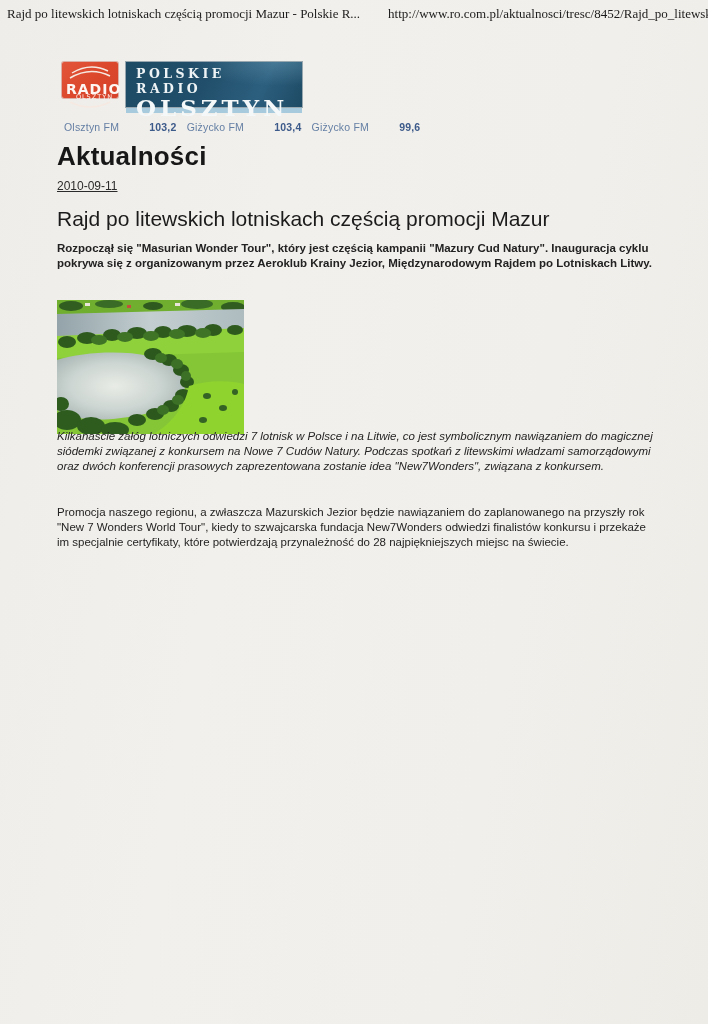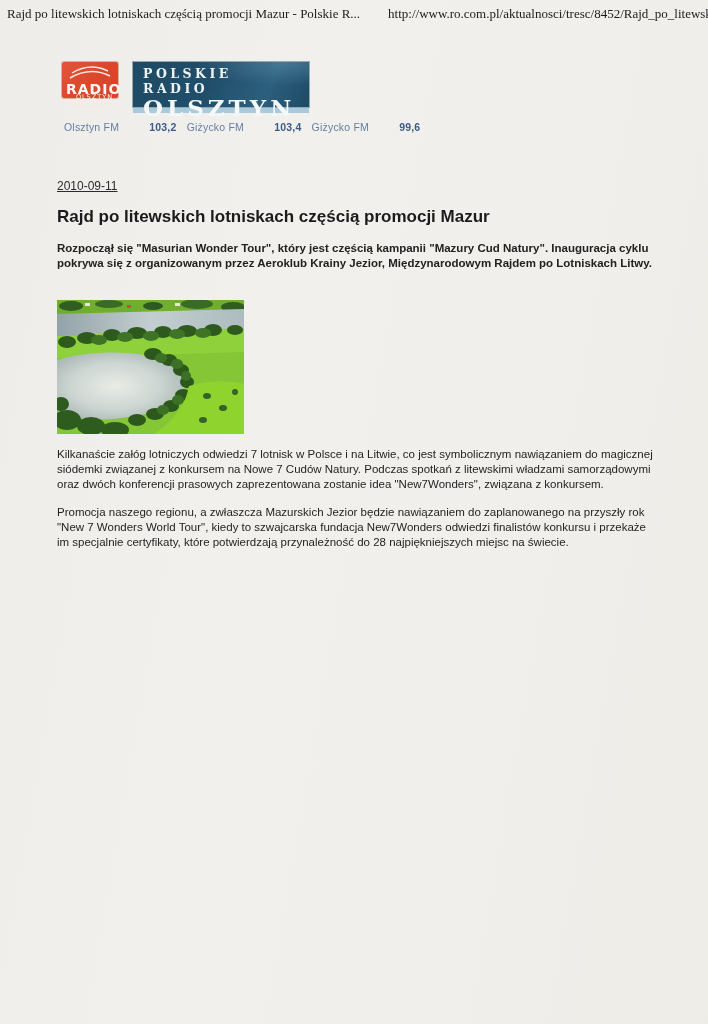--- a/index.html
+++ b/index.html
@@ -34,21 +34,21 @@
   .badge-radio {
     position:absolute; left:4px; top:19px;
     color:#fdf6f2; font-weight:bold; font-size:14px; letter-spacing:1px;
     font-family:"DejaVu Sans", sans-serif;
   }
   .badge-olsztyn {
     position:absolute; right:5px; top:31px;
     color:#fdf6f2; font-size:6.5px; letter-spacing:1px;
     font-family:"DejaVu Sans", sans-serif;
   }
-  .logo-banner-col { margin-left:15px; }
+  .logo-banner-col { margin-left:8px; }
   .logo-banner {
     width:176px; height:45px;
     background:linear-gradient(115deg,#1d4a64 0%,#214f6b 45%,#2c5f7e 75%,#1d4a64 100%);
     position:relative;
     padding:4px 8px 0 10px;
     box-shadow:0 0 0 1px rgba(20,60,85,.4);
   }
   .banner-wave {
     position:absolute; right:0; top:0; width:120px; height:26px;
     background:radial-gradient(ellipse at 80% 0%, rgba(120,170,195,.35) 0%, rgba(120,170,195,0) 65%);
@@ -72,32 +72,32 @@
   .freqs b { color:#3c5a8a; font-weight:bold;margin-left:27px; }
   .freqs .sep { display:inline-block; width:7px; }
   
   .section-title {
     position:absolute; left:57px; top:141px;
     font-size:26px; font-weight:bold; color:#171717; letter-spacing:.2px;
   }
   .date-line { position:absolute; left:57px; top:179px; font-size:12px; color:#2b2b2b;text-decoration:underline; }
   .article-title {
     position:absolute; left:57px; top:207px;
-    font-size:17px; font-weight:bold; color:#1b1b1b;
+    font-size:21px; font-weight:normal; color:#1b1b1b;
   }
   .lead {
     position:absolute; left:57px; top:241px; width:604px;
     font-size:11.5px; line-height:14.5px; font-weight:bold; color:#222;
   }
   .photo {
     position:absolute; left:57px; top:300px; width:187px; height:134px;
     background:#7fbf34; overflow:hidden;
   }
   .body-p { position:absolute; left:57px; width:604px; font-size:11.5px; line-height:15px; color:#242424; }
-  .p1 { top:447px; }
+  .p1 { top:429px;font-style:italic; }
   .p2 { top:505px; }
 </style>
 </head>
 <body>
 
 <div class="page">
 
   <div class="print-header">
     <span>Rajd po litewskich lotniskach częścią promocji Mazur - Polskie R...</span>
     <span>http://www.ro.com.pl/aktualnosci/tresc/8452/Rajd_po_litewskich_...</span>
@@ -122,20 +122,21 @@
       <div class="banner-strip"></div>
     </div>
   </div>
 
   <div class="freqs">
     <span>Olsztyn FM</span>&nbsp;<b>103,2</b><span class="sep"></span>
     <span>Giżycko FM</span>&nbsp;<b>103,4</b><span class="sep"></span>
     <span>Giżycko FM</span>&nbsp;<b>99,6</b>
   </div>
 
+  <div class="section-title">Aktualności</div>
   <div class="date-line">2010-09-11</div>
   <h2 class="article-title">Rajd po litewskich lotniskach częścią promocji Mazur</h2>
   <p class="lead">Rozpoczął się "Masurian Wonder Tour", który jest częścią kampanii "Mazury Cud Natury". Inauguracja cyklu pokrywa się z organizowanym przez Aeroklub Krainy Jezior, Międzynarodowym Rajdem po Lotniskach Litwy.</p>
 
   <div class="photo">
     <svg width="187" height="134" viewBox="0 0 187 134">
       <defs>
         <linearGradient id="waterTop" x1="0" y1="0" x2="1" y2="0">
           <stop offset="0" stop-color="#93a3a9"></stop>
           <stop offset="0.5" stop-color="#c3ced0"></stop>

